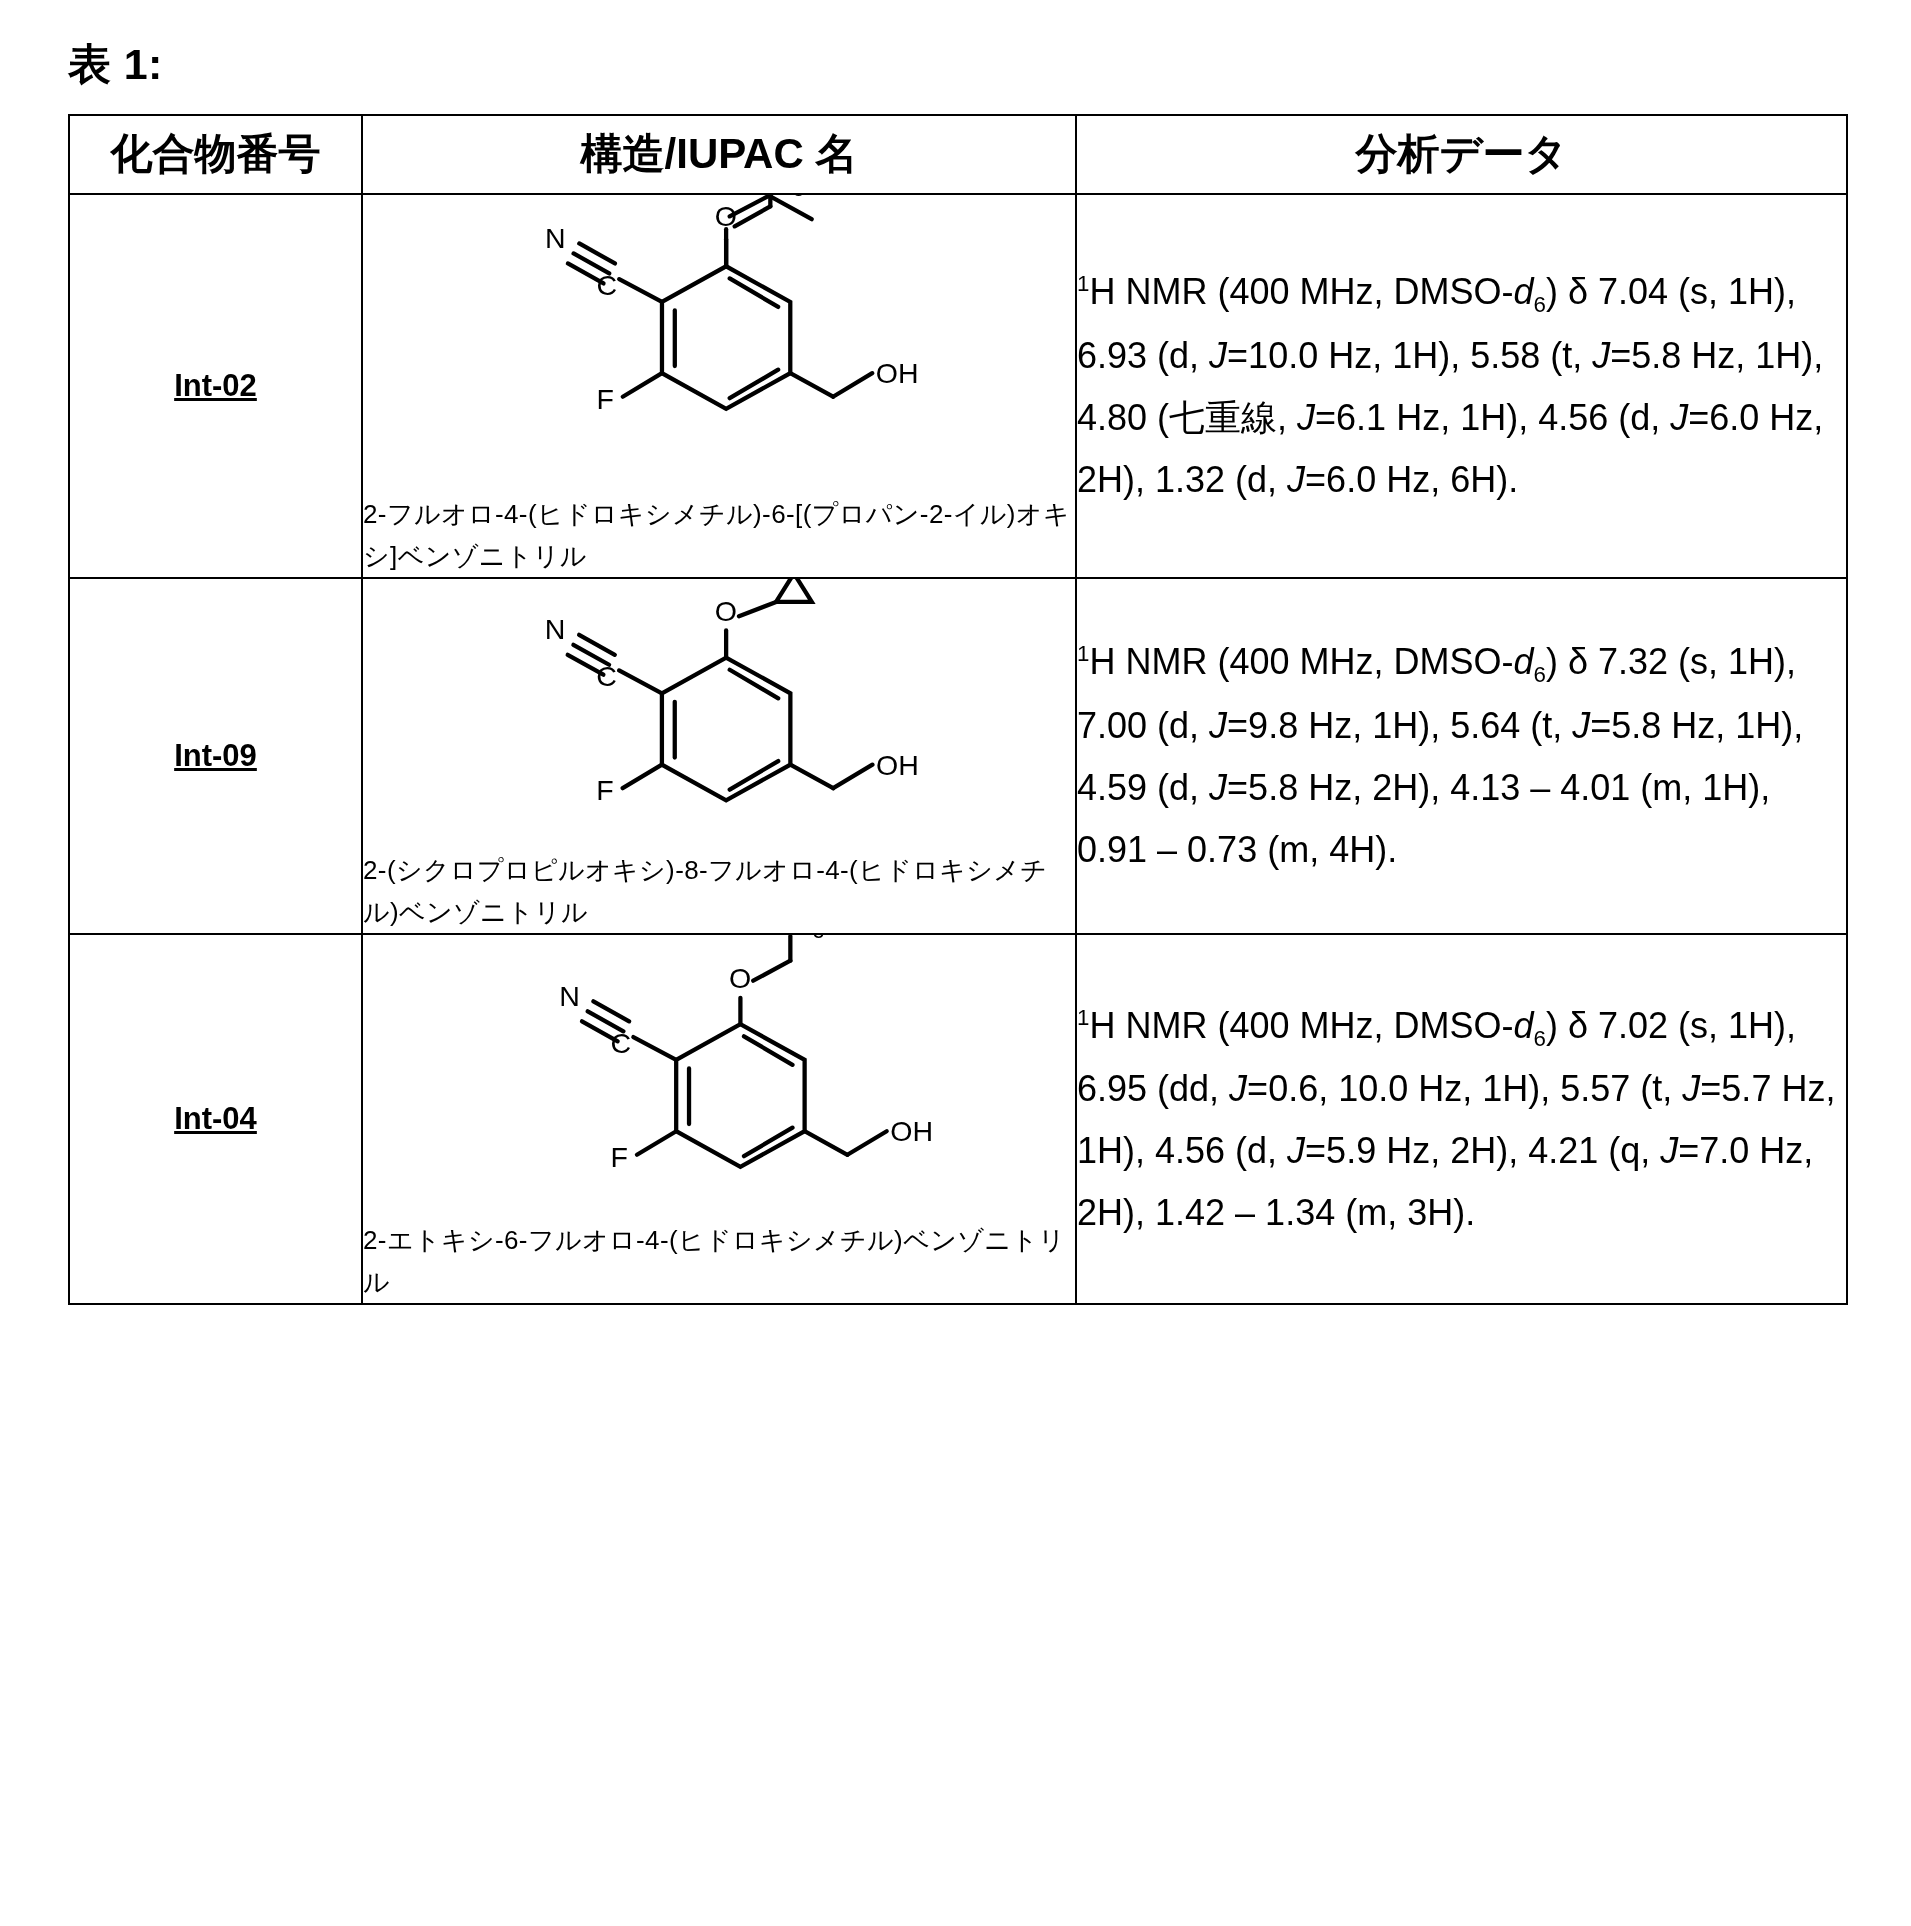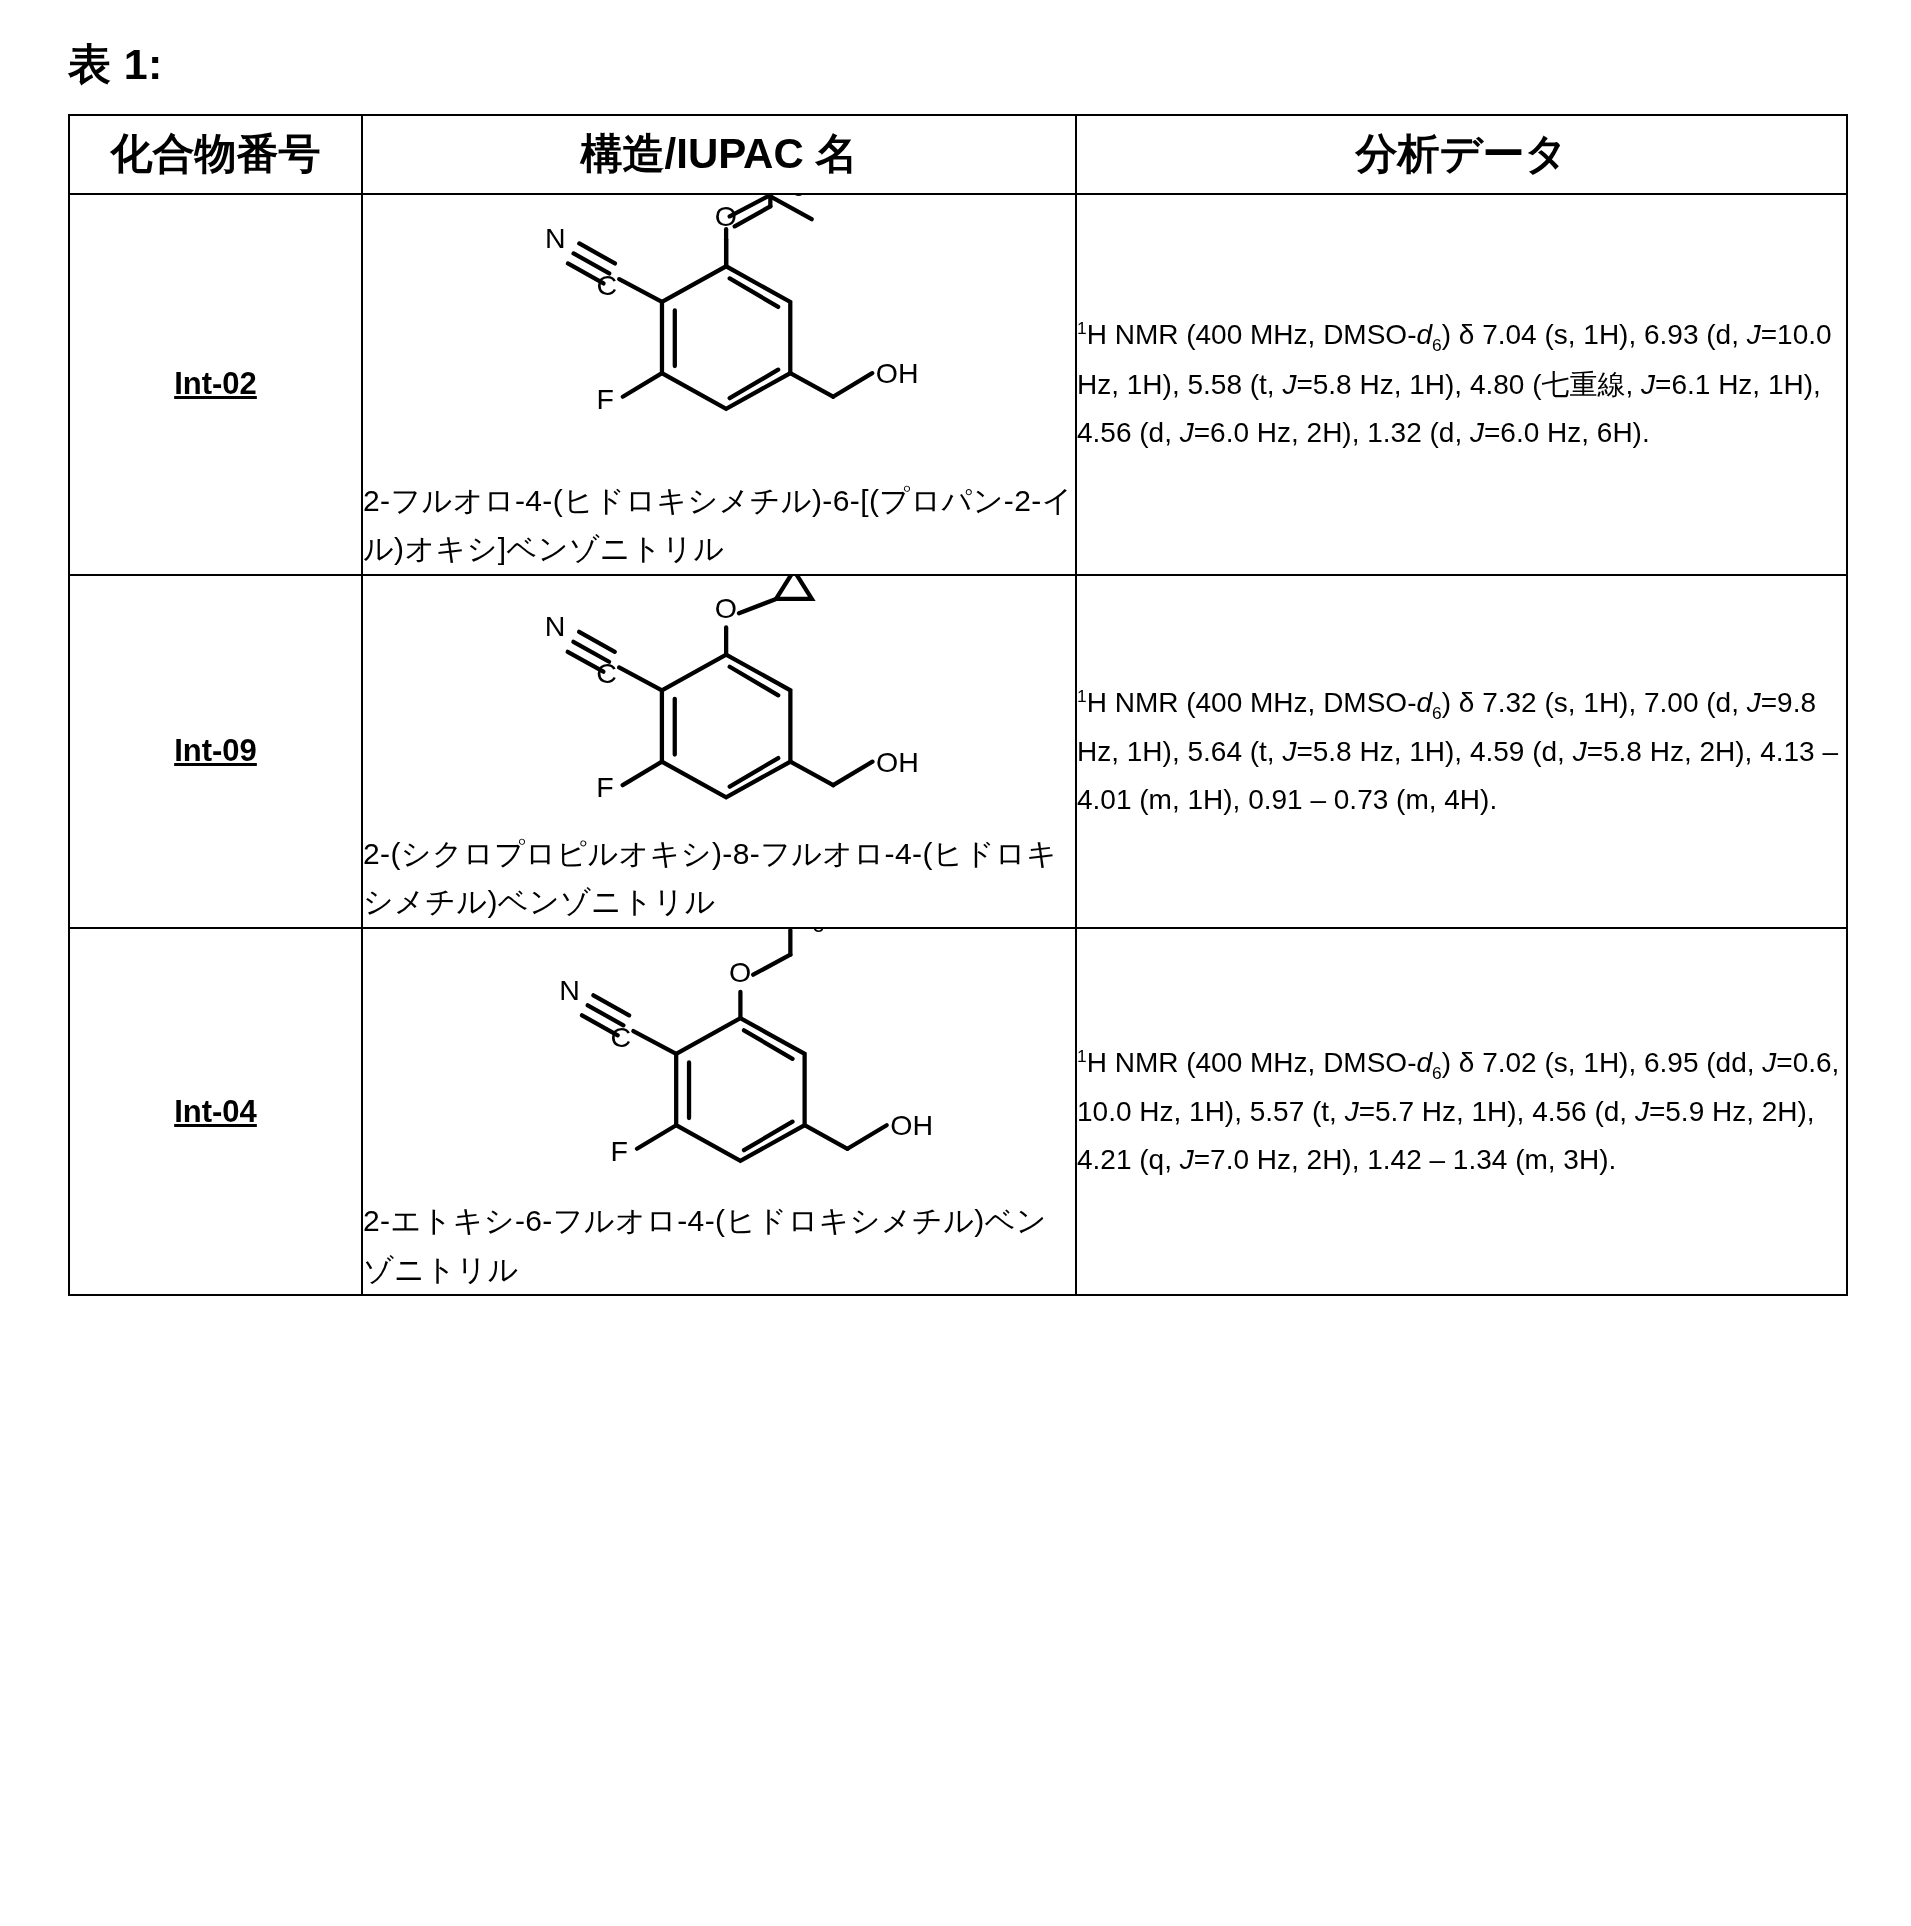--- a/index.html
+++ b/index.html
@@ -50,28 +50,28 @@
     font-weight: bold;
     text-align: center;
     text-decoration: underline;
   }
   td.struct-cell {
     padding: 13px 18.6px 17px 18.6px;
     text-align: left;
   }
   td.nmr-cell {
     padding: 21.4px 24px 21.4px 27px;
-    font-size: 28px;
+    font-size: 36px;
     line-height: 1.72;
     vertical-align: middle;
   }
   .iupac {
-    font-size: 30px;
+    font-size: 26px;
     line-height: 1.62;
-    margin-top: 4px;
+    margin-top: 20px;
     letter-spacing: 0.4px;
   }
   .struct-svg {
     display: block;
     margin: 0 auto;
   }
   .sup { font-size: 0.62em; vertical-align: super; }
   .sub { font-size: 0.62em; vertical-align: sub; }
   .ital { font-style: italic; }
 </style>

